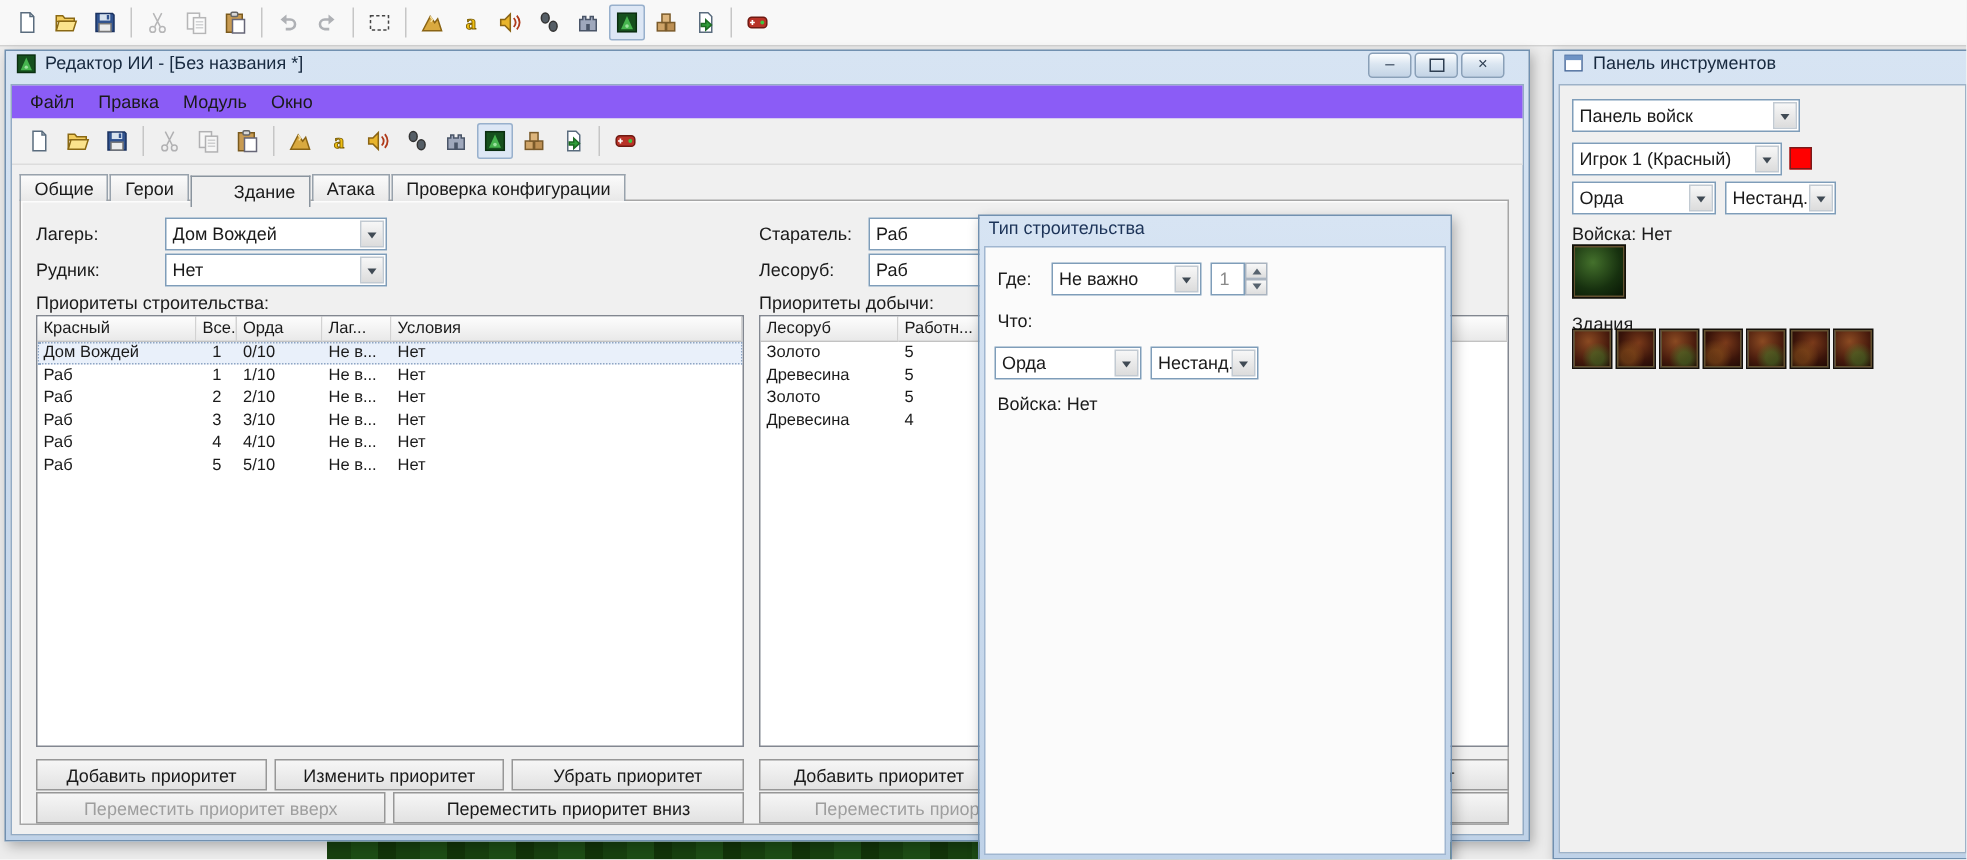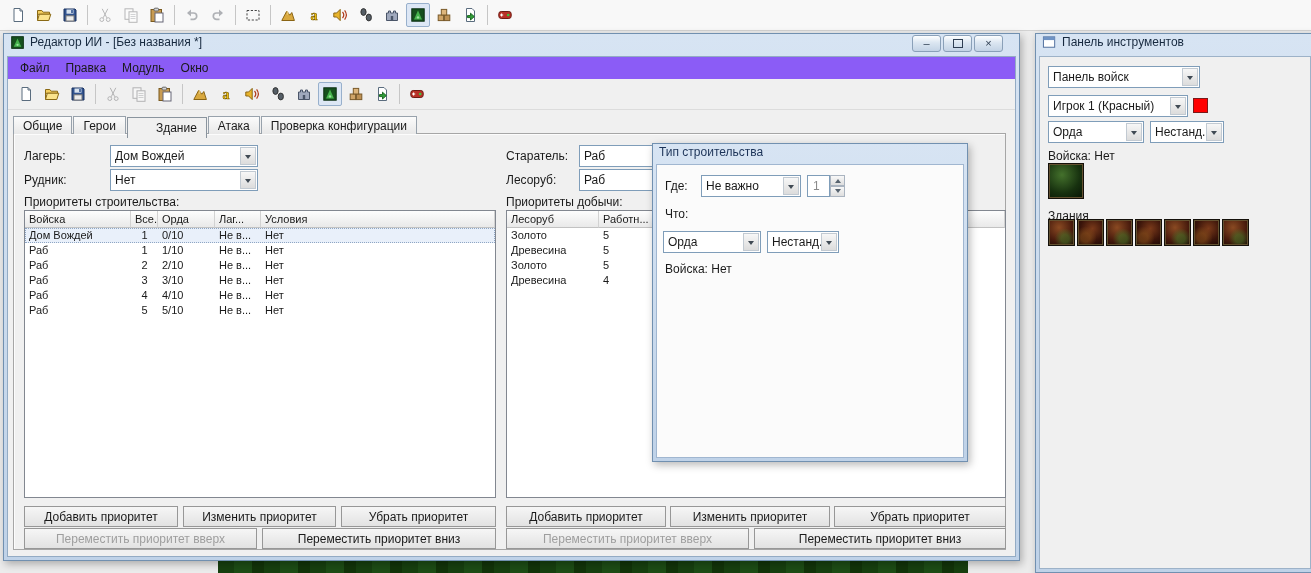--- a/index.html
+++ b/index.html
@@ -70,21 +70,21 @@
   
   .spin-edit{position:absolute;background:#fff;border:1px solid #7f9db9;box-sizing:border-box;
     padding:3px 0 0 5px;color:#8a8a8a;}
   .spinner{position:absolute;width:15px;height:22px;display:flex;flex-direction:column;box-sizing:border-box;}
   .spin-btn{flex:1;border:1px solid #aab4c0;background:linear-gradient(#f8f8f8,#dedede);
     display:flex;align-items:center;justify-content:center;box-sizing:border-box;}
   .spin-btn .up{width:0;height:0;border:3px solid transparent;border-bottom:4px solid #57636f;margin-bottom:2px;}
   .spin-btn .dn{width:0;height:0;border:3px solid transparent;border-top:4px solid #57636f;margin-top:2px;}
 
   
-  #dlg{left:652px;top:143px;width:316px;height:319px;z-index:40;}
+  #dlg{left:652px;top:143px;width:316px;height:431px;z-index:40;}
   #dlg .titlebar{color:#1c3358;}
   #dlg-body{position:absolute;left:3px;right:3px;top:20px;bottom:3px;background:#fbfbfb;border:1px solid #a0b6d0;box-sizing:border-box;}
 
   
   #palette{left:1035px;top:33px;width:280px;height:540px;z-index:30;}
   #pal-body{position:absolute;left:3px;right:3px;top:22px;bottom:3px;background:#f0f0f0;border:1px solid #9db2c8;box-sizing:border-box;}
   .swatch{position:absolute;width:15px;height:15px;border:1px solid #7a1a1a;box-sizing:border-box;}
 
   
   .wc-icon{border:1px solid #14100a;box-shadow:inset 0 0 0 1px #635130;box-sizing:border-box;}
@@ -442,21 +442,21 @@
           <span class="ca"></span>
         </div>
         <span class="lbl" style="left:10px;top:39px">Рудник:</span>
         <div class="combo" style="left:96px;top:35px;width:148px">
           <span class="cv">Нет</span>
           <span class="ca"></span>
         </div>
         <span class="lbl" style="left:10px;top:61px">Приоритеты строительства:</span>
         <div class="lv" id="build-lv" style="left:10px;top:76px;width:472px;height:288px">
             <div class="lv-header">
-              <div class="lv-hcell" style="width: 106px;">Войска</div>
+              <div class="lv-hcell" style="width: 106px;">Красный</div>
               <div class="lv-hcell" style="width: 27px;">Все...</div>
               <div class="lv-hcell" style="width: 57px;">Орда</div>
               <div class="lv-hcell" style="width: 46px;">Лаг...</div>
               <div class="lv-hcell" style="flex: 1 1 0%;">Условия</div>
             </div>
             <div class="lv-row selected">
               <div class="lv-cell" style="width: 106px;">Дом Вождей</div>
               <div class="lv-cell" style="text-align: center; width: 27px;">1</div>
               <div class="lv-cell" style="width: 57px;">0/10</div>
               <div class="lv-cell" style="width: 46px;">Не в...</div>

